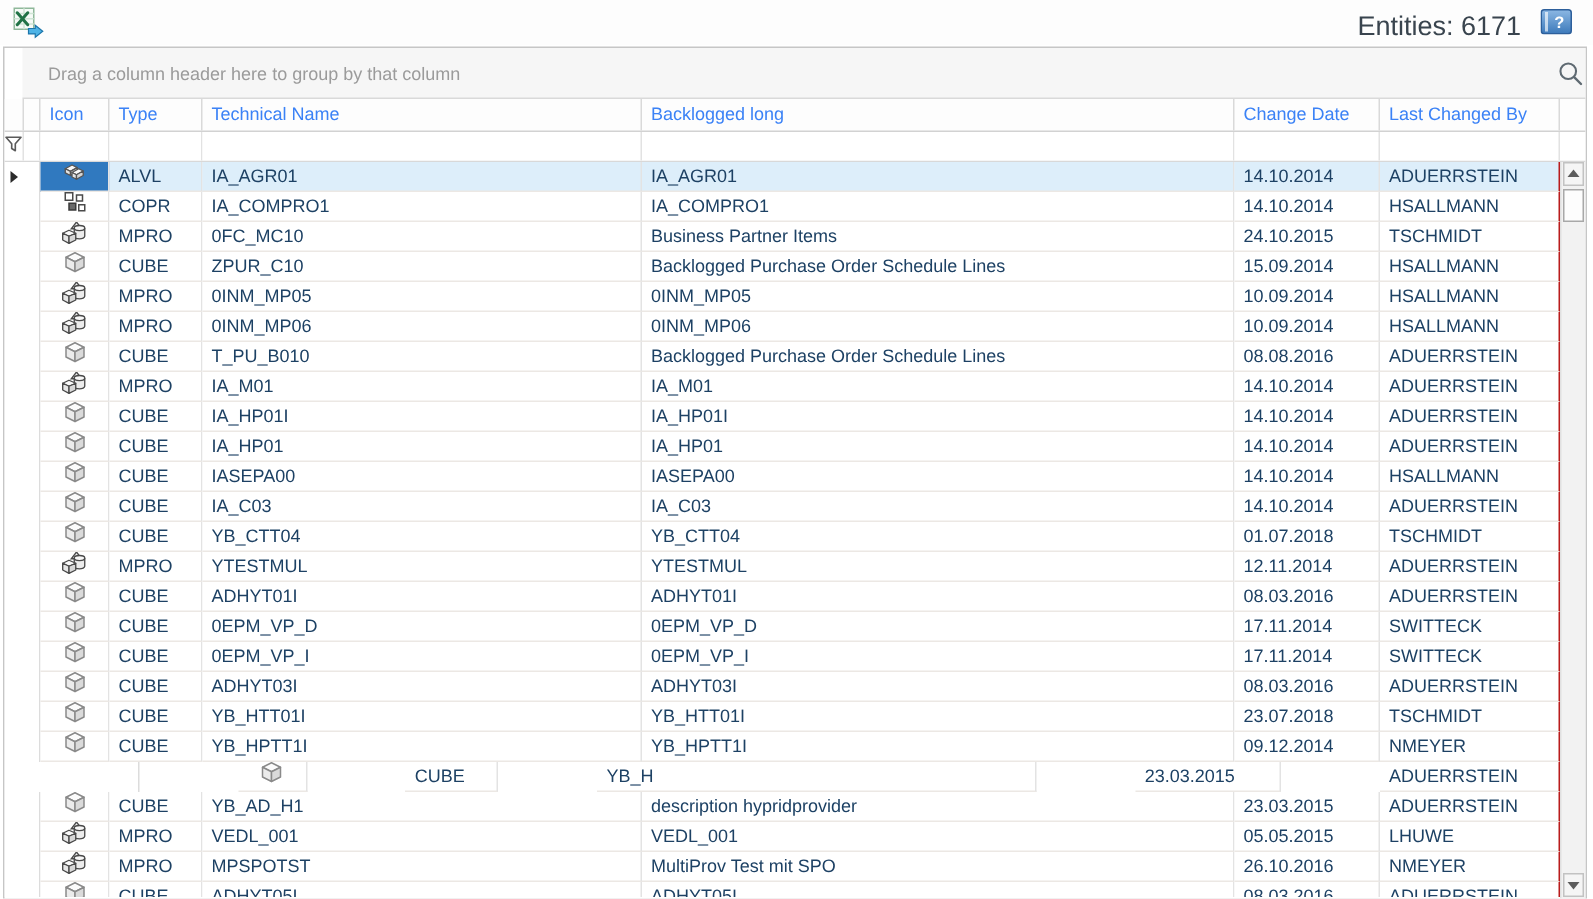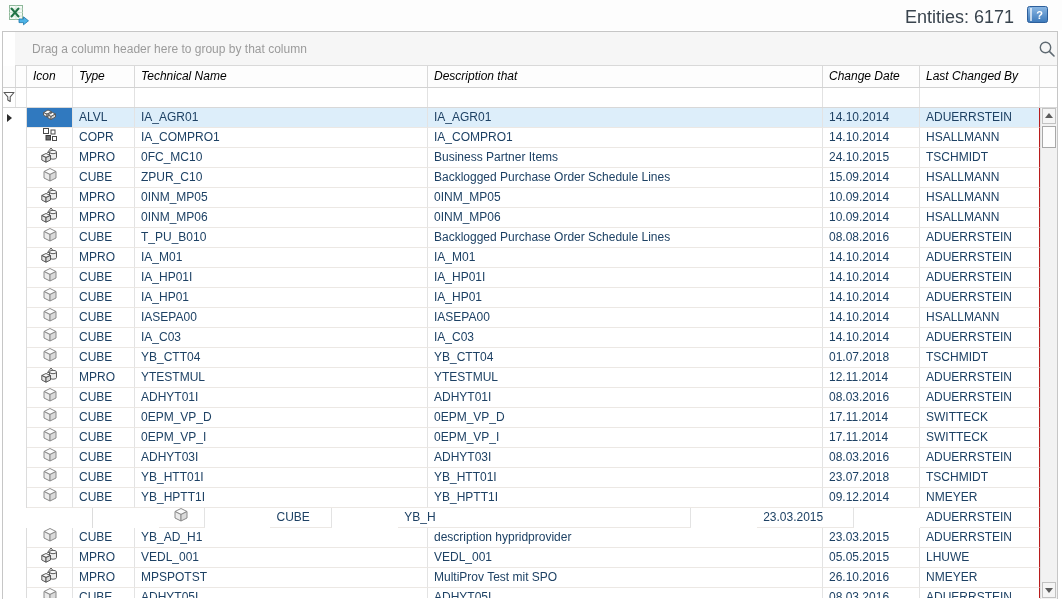--- a/index.html
+++ b/index.html
@@ -21,22 +21,22 @@
 
   
   .group-panel{position:absolute;left:12px;top:0;width:1054px;height:34px;
                background:#f6f6f6;border-bottom:1px solid #d9d9d9;box-sizing:border-box;}
   .group-panel .gp-text{position:absolute;left:17px;top:10px;font-size:12px;color:#9b9b9b;}
   .search-btn{position:absolute;right:12px;top:7px;width:20px;height:20px;cursor:pointer;}
 
   
   .hdr{position:absolute;left:0;top:34px;width:1054px;height:22px;display:flex;
        background:#fdfdfd;border-bottom:1px solid #d2d2d2;box-sizing:border-box;}
-  .hcell{box-sizing:border-box;height:21px;line-height:21px;font-size:12px;color:#000000;
-         padding-left:6px;border-right:1px solid #d9d9d9;overflow:hidden;white-space:nowrap;font-style:italic;}
+  .hcell{box-sizing:border-box;height:21px;line-height:21px;font-size:12px;color:#3b82f6;
+         padding-left:6px;border-right:1px solid #d9d9d9;overflow:hidden;white-space:nowrap;}
   .hcell.last{border-right:none;}
 
   
   .frow{position:absolute;left:0;top:56px;width:1054px;height:20px;display:flex;
         background:#ffffff;border-bottom:1px solid #d8d8d8;box-sizing:border-box;}
   .fcell{box-sizing:border-box;height:19px;border-right:1px solid #e2e2e2;background:#fff;
          display:flex;align-items:center;justify-content:center;}
   .fcell.last{border-right:none;}
 
   
@@ -114,21 +114,21 @@
       <line x1="12.6" y1="12.6" x2="17" y2="17" stroke="#5f6a72" stroke-width="1.6" stroke-linecap="round"></line>
     </svg></span>
   </div>
 
   <div class="hdr">
     <div class="hcell w-ind1"></div>
     <div class="hcell w-ind2"></div>
     <div class="hcell w-icon">Icon</div>
     <div class="hcell w-type">Type</div>
     <div class="hcell w-tech">Technical Name</div>
-    <div class="hcell w-desc">Description that</div>
+    <div class="hcell w-desc">Backlogged long</div>
     <div class="hcell w-date">Change Date</div>
     <div class="hcell w-user">Last Changed By</div>
     <div class="hcell w-corner last"></div>
   </div>
 
   <div class="frow">
     <div class="fcell w-ind1">
         <span><svg width="12" height="12" viewBox="0 0 12 12">
       <path d="M1 1.5 H11 L7.2 5.8 V10.5 L4.8 9 V5.8 Z" fill="none" stroke="#5a5a5a" stroke-width="1.1" stroke-linejoin="round"></path>
     </svg></span>

